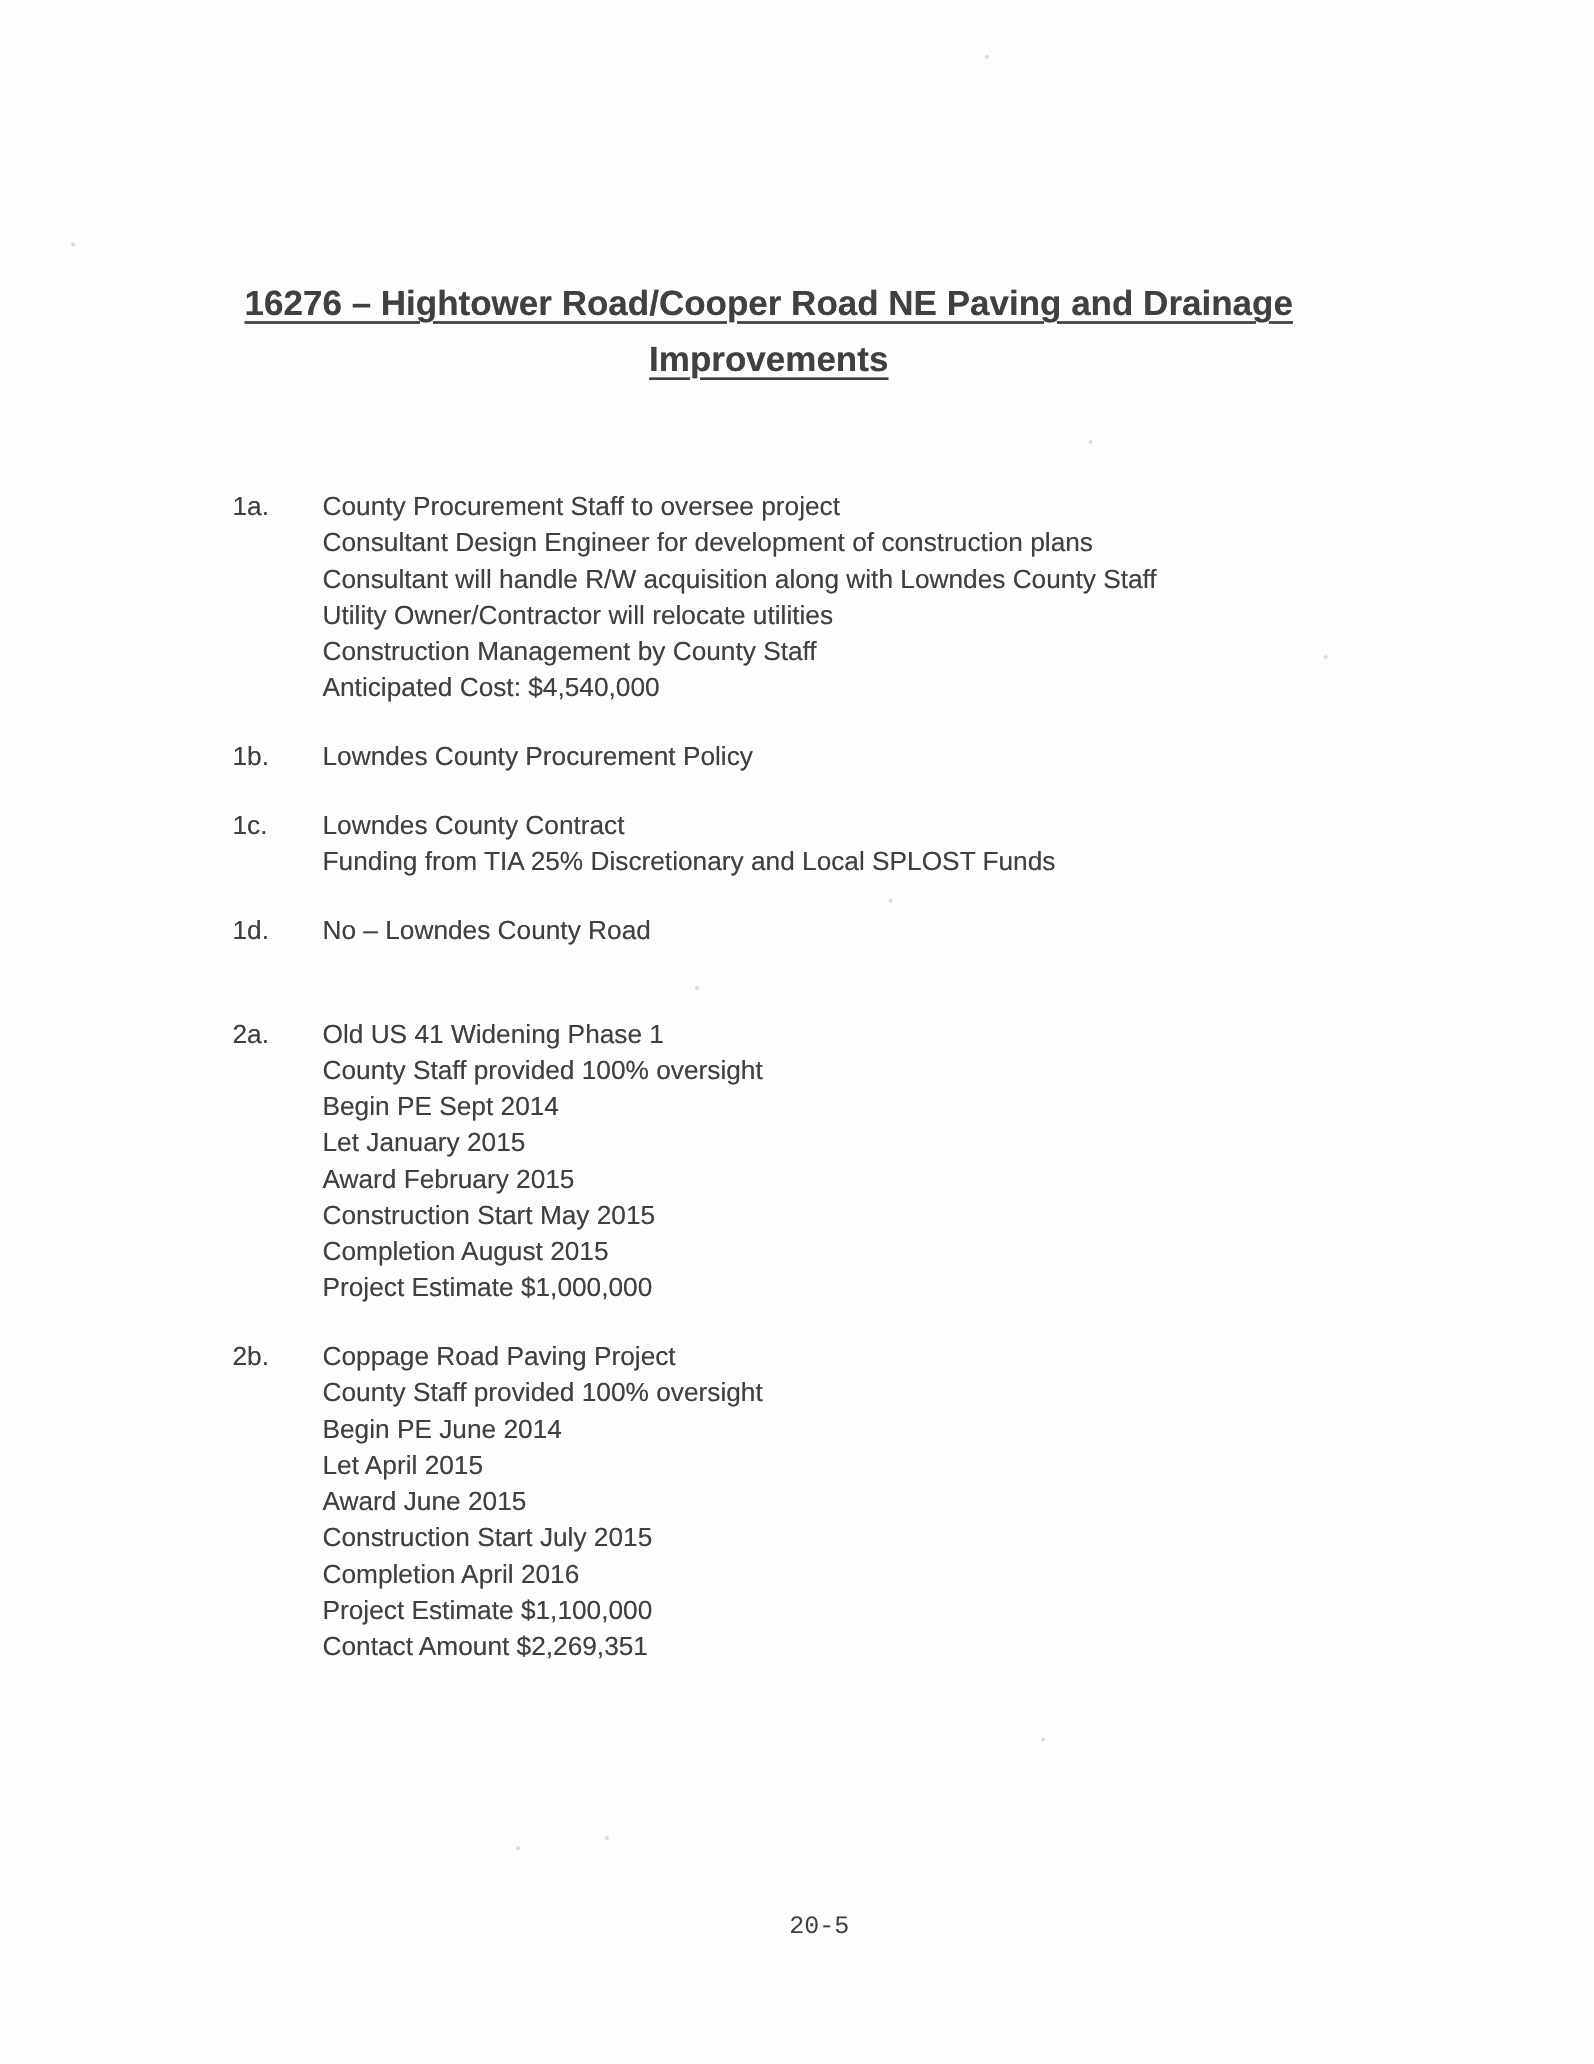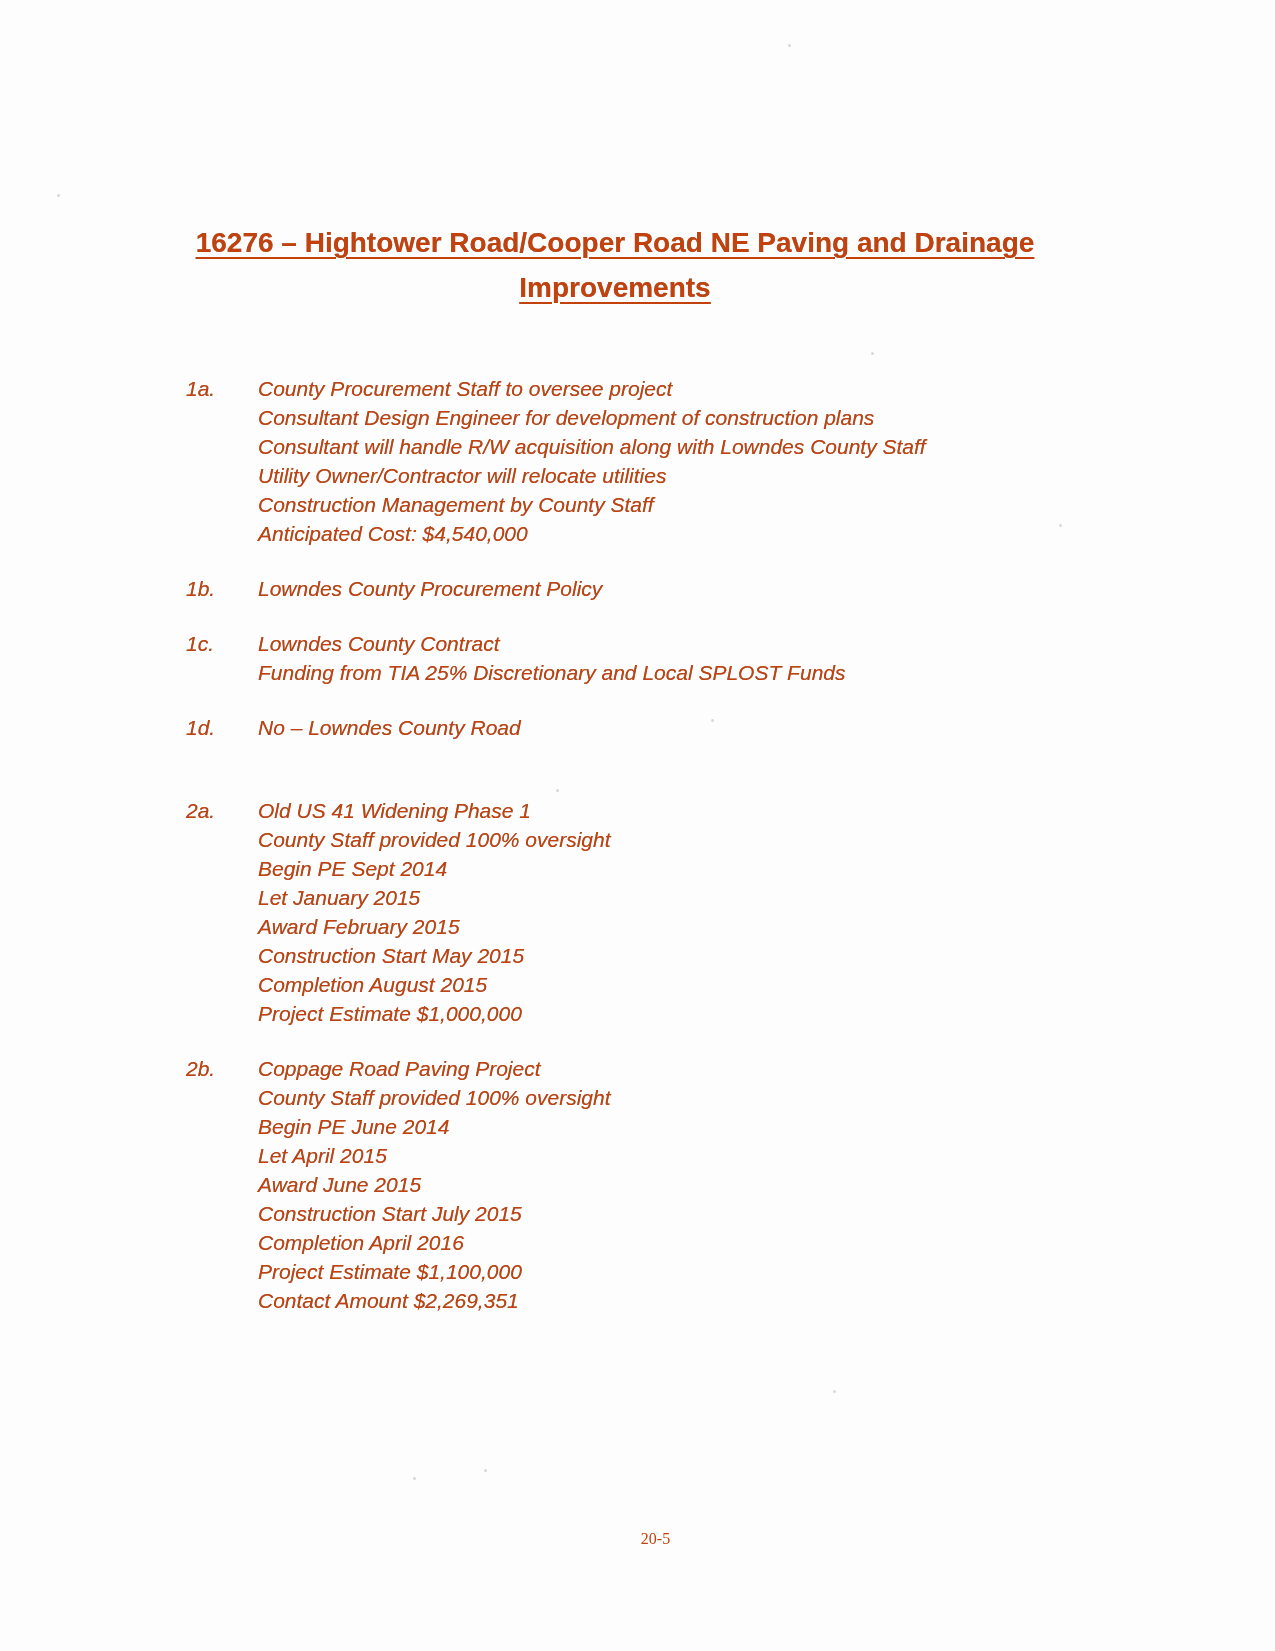--- a/index.html
+++ b/index.html
@@ -1,60 +1,60 @@
 <!DOCTYPE html>
 <html><head>
 <meta charset="utf-8">
 <style>
   html, body { margin: 0; padding: 0; background: #ffffff; }
   .page {
     position: relative;
     width: 1275px;
     height: 1651px;
     background: #fdfdfd;
-    color: #c2410c;
+    color: #404040;
     font-family: "Liberation Sans", sans-serif;
     overflow: hidden;
     text-shadow: 0 0 0.4px rgba(20,20,20,0.45);
   }
   .title {
     margin: 0;
     padding-top: 220px;
     padding-right: 45px;
     text-align: center;
     font-size: 28px;
     line-height: 45px;
     font-weight: bold;
   }
   .title-line {
     display: block;
     text-decoration: underline;
     text-decoration-thickness: 2px;
     text-underline-offset: 5px;
   }
-  .sections { margin-top: 64px; display: flow-root; font-style: italic; }
+  .sections { margin-top: 81px; display: flow-root; }
   .item {
     display: flex;
     align-items: flex-start;
     margin: 0 60px 26px 186px;
     font-size: 21px;
     line-height: 29px;
   }
   .item .label { width: 72px; flex: none; }
   .item .lines { flex: 1; }
   .item .lines p { margin: 0; }
   .group-break { padding-top: 28px; }
   .page-number {
     position: absolute;
     top: 1530px;
     left: 0;
     right: 0;
     text-align: center;
-    font-family: Liberation Serif, serif;
-    font-size: 16px;
+    font-family: Liberation Mono, monospace;
+    font-size: 20px;
     text-shadow: none;
     padding-left: 36px;
   }
   .speck {
     position: absolute;
     width: 3px;
     height: 3px;
     border-radius: 50%;
     background: #c9c9c9;
     opacity: 0.7;

